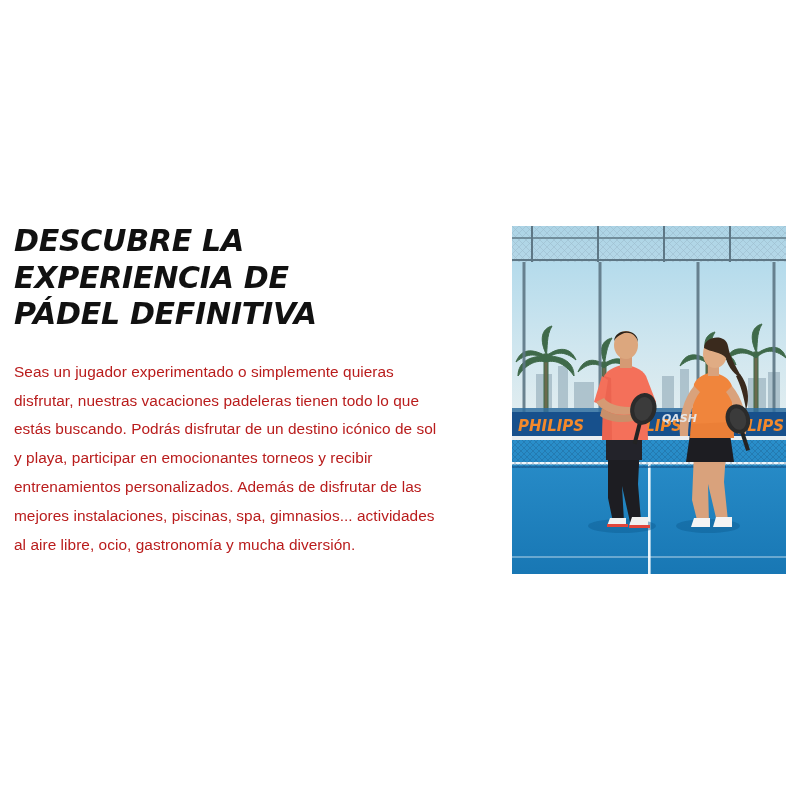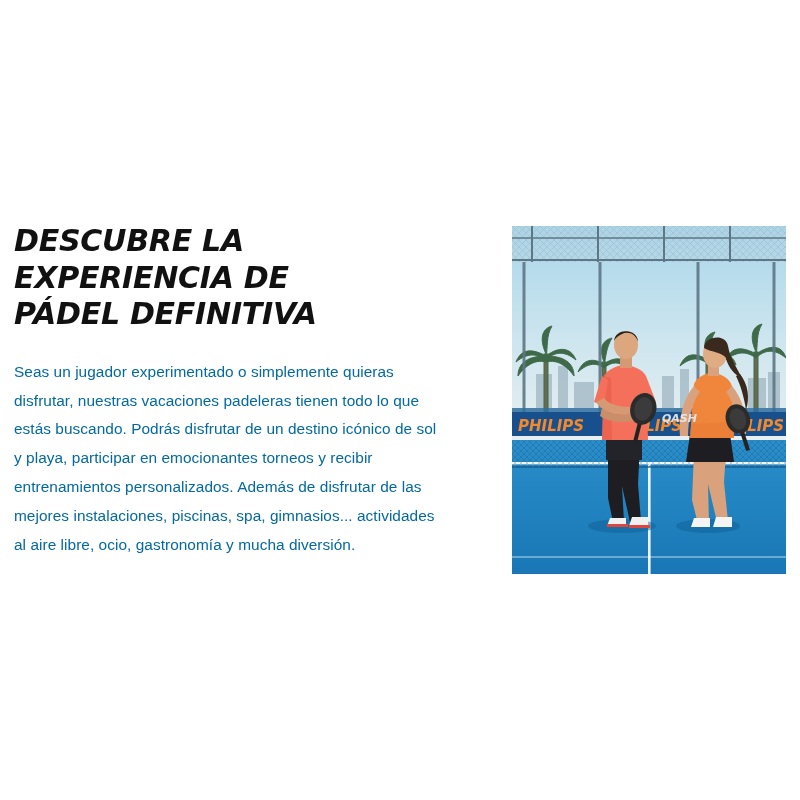--- a/index.html
+++ b/index.html
@@ -43,21 +43,21 @@
     transform: scaleX(0.97);
     transform-origin: left center;
     white-space: pre-line;
   }
 
   .body-copy {
     font-family: "Liberation Sans", sans-serif;
     font-weight: 400;
     font-size: 15.4px;
     line-height: 1.87;
-    color: #0369a1;
+    color: #b91c1c;
     margin: 0;
     letter-spacing: 0.05px;
   }
 
   
   .photo {
     position: absolute;
     left: 512px;
     top: 226px;
     width: 274px;

